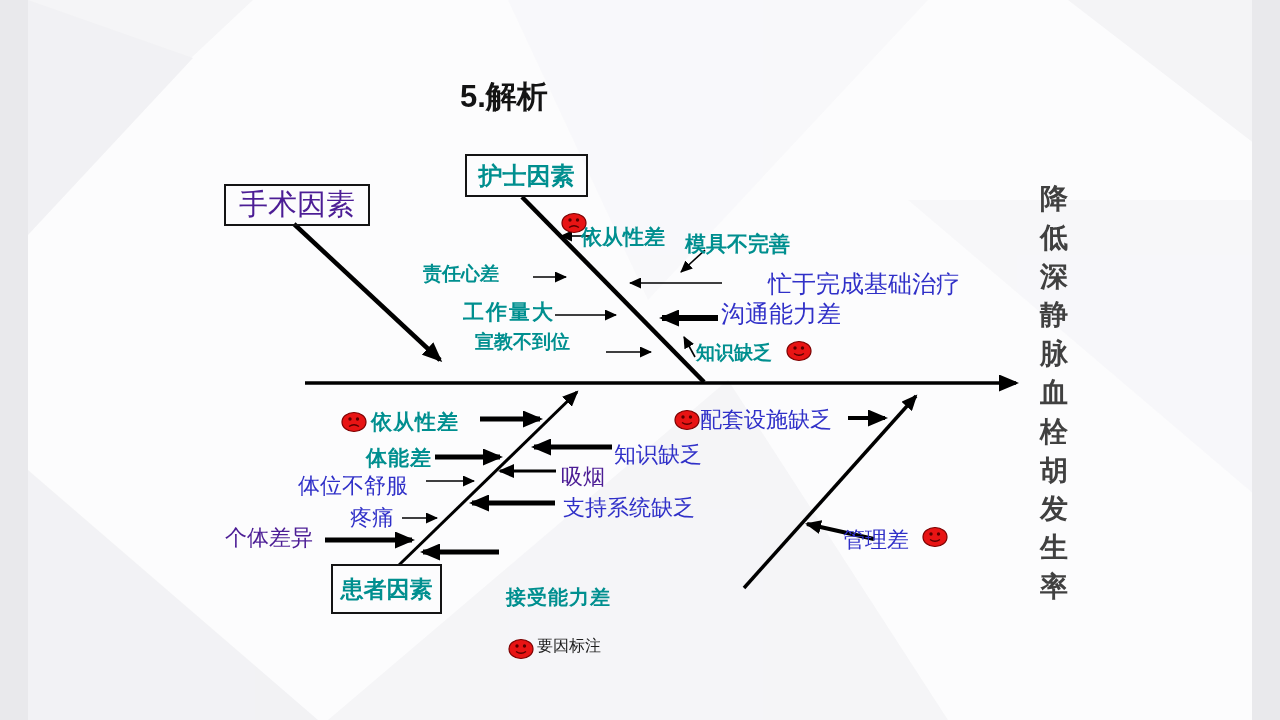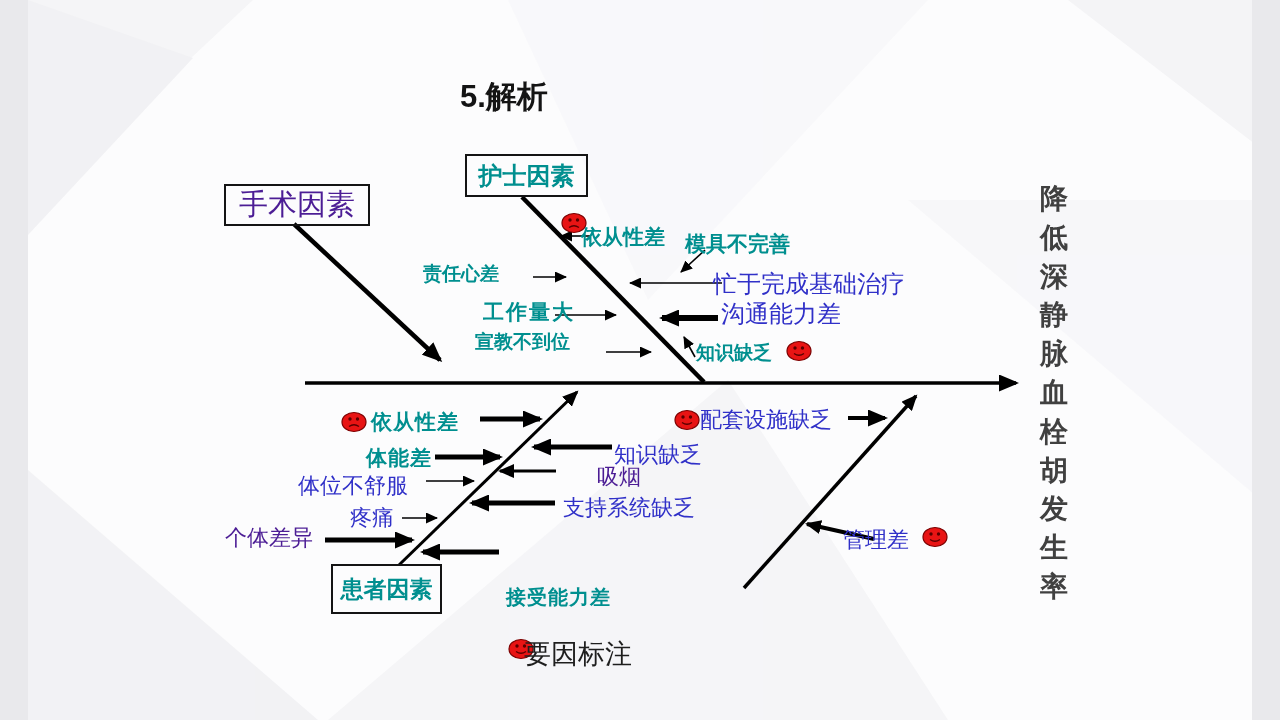--- a/index.html
+++ b/index.html
@@ -8,21 +8,21 @@
   #diagram{position:absolute;left:0;top:0;z-index:2;}
   .lbl{position:absolute;z-index:3;white-space:nowrap;line-height:1.12;}
   .tealb{color:#008f8f;font-weight:bold;}
   .teal{color:#4c1d95;}
   .blue{color:#3030c8;}
   .title{position:absolute;left:432px;top:76px;font-size:31px;font-weight:bold;color:#141414;z-index:3;}
   .cat-box{position:absolute;z-index:3;border:2px solid #141414;display:flex;align-items:center;justify-content:center;background:transparent;}
   .cat-box span{white-space:nowrap;}
   .goal{position:absolute;left:1006px;top:180px;width:40px;z-index:3;color:#404040;
         font-size:28px;font-weight:bold;line-height:38.8px;word-break:break-all;text-align:center;}
-  .legend-label{position:absolute;left:496px;top:636px;font-size:27px;color:#1e1e1e;z-index:3;}
+  .legend-label{position:absolute;left:509px;top:636px;font-size:16px;color:#1e1e1e;z-index:3;}
 </style>
 </head>
 <body>
 
 <div id="stage">
 
   <svg id="bg" width="1280" height="720">
     <rect width="1280" height="720" fill="#fcfcfd"></rect>
     <g opacity="0.75">
       <polygon points="0,0 225,0 65,150" fill="#f3f3f5"></polygon>
@@ -128,31 +128,31 @@
   <div class="cat-box" style="left:437px;top:154px;width:119px;height:39px;">
     <span class="tealb" style="font-size:24px;">护士因素</span>
   </div>
   <div class="cat-box" style="left:303px;top:564px;width:107px;height:46px;">
     <span class="tealb" style="font-size:23px;">患者因素</span>
   </div>
 
   <div class="lbl tealb" style="left:553px;top:225px;font-size:21px;">依从性差</div>
   <div class="lbl tealb" style="left:657px;top:232px;font-size:21px;">模具不完善</div>
   <div class="lbl tealb" style="left:395px;top:263px;font-size:19px;">责任心差</div>
-  <div class="lbl blue" style="left:685px;top:271px;font-size:24px;">忙于完成基础治疗</div>
-  <div class="lbl tealb" style="left:435px;top:300px;font-size:21px;letter-spacing:2px;margin-left:20px;">工作量大</div>
+  <div class="lbl blue" style="left:740px;top:271px;font-size:24px;">忙于完成基础治疗</div>
+  <div class="lbl tealb" style="left:435px;top:300px;font-size:21px;letter-spacing:2px;">工作量大</div>
   <div class="lbl blue" style="left:693px;top:301px;font-size:24px;">沟通能力差</div>
   <div class="lbl tealb" style="left:447px;top:331px;font-size:19px;">宣教不到位</div>
   <div class="lbl tealb" style="left:668px;top:342px;font-size:19px;">知识缺乏</div>
 
   <div class="lbl tealb" style="left:343px;top:410px;font-size:21px;letter-spacing:1px;">依从性差</div>
   <div class="lbl tealb" style="left:338px;top:446px;font-size:21px;letter-spacing:1px;">体能差</div>
   <div class="lbl blue" style="left:586px;top:443px;font-size:22px;">知识缺乏</div>
   <div class="lbl blue" style="left:270px;top:474px;font-size:22px;">体位不舒服</div>
-  <div class="lbl teal" style="left:533px;top:465px;font-size:22px;margin-left:36px;">吸烟</div>
+  <div class="lbl teal" style="left:533px;top:465px;font-size:22px;">吸烟</div>
   <div class="lbl blue" style="left:322px;top:506px;font-size:22px;">疼痛</div>
   <div class="lbl blue" style="left:535px;top:496px;font-size:22px;">支持系统缺乏</div>
   <div class="lbl teal" style="left:197px;top:526px;font-size:22px;">个体差异</div>
   <div class="lbl tealb" style="left:478px;top:541px;font-size:20px;letter-spacing:1px;margin-top:45px;">接受能力差</div>
 
   <div class="lbl blue" style="left:672px;top:408px;font-size:22px;">配套设施缺乏</div>
   <div class="lbl blue" style="left:815px;top:528px;font-size:22px;">管理差</div>
 
   <div class="goal">降低深静脉血栓胡发生率</div>
 

